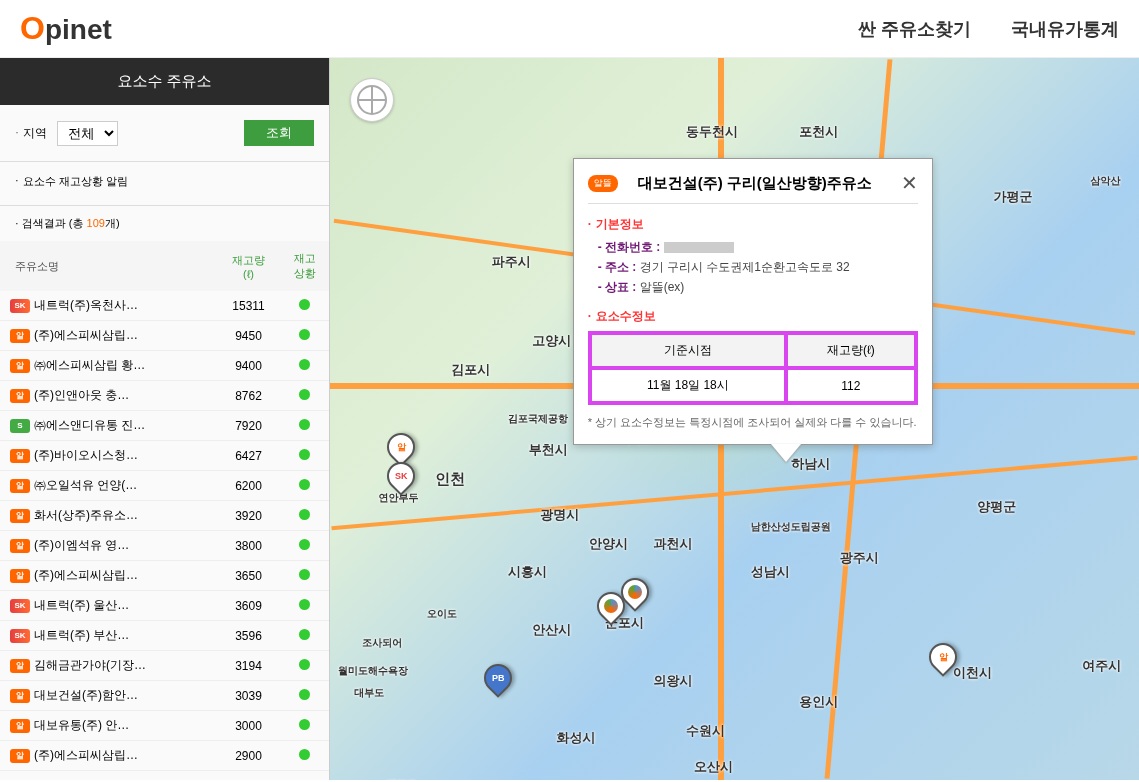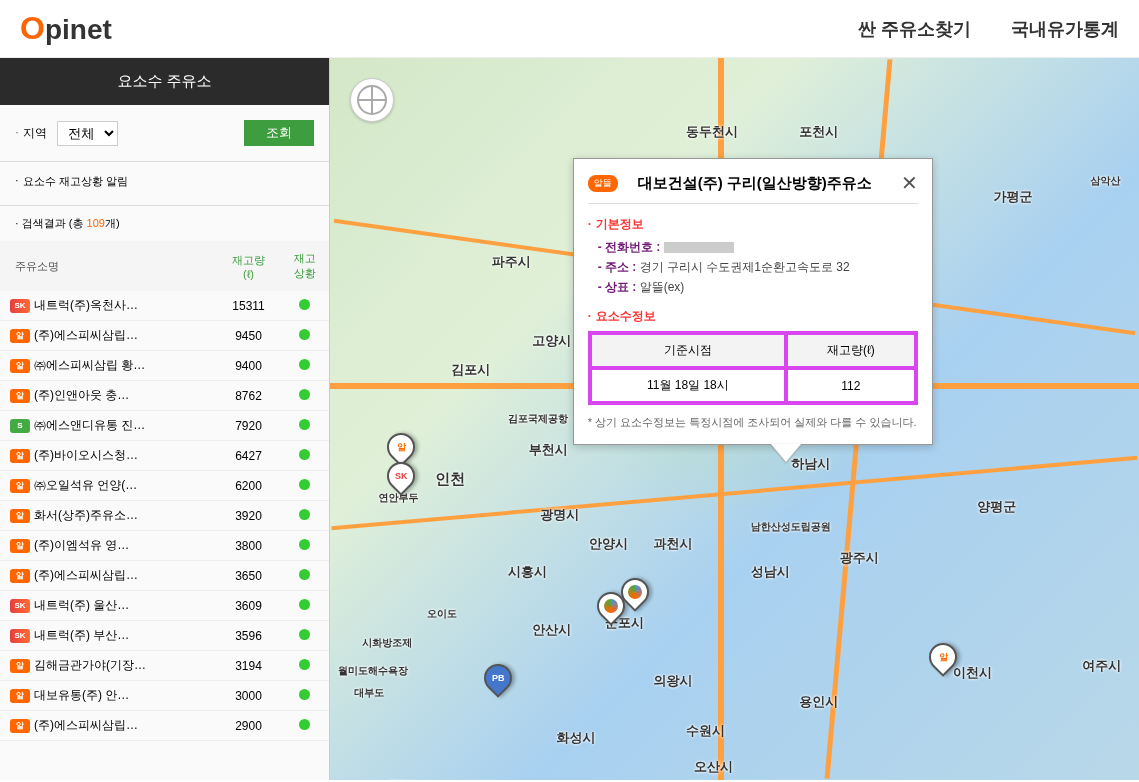--- a/index.html
+++ b/index.html
@@ -199,20 +199,25 @@
               <td><span class="status-dot status-green"></span></td>
             </tr>
             <tr class="station-row">
               <td class="name-cell"><span class="brand-icon brand-sk">SK</span><span>내트럭(주) 부산…</span></td>
               <td>3596</td>
               <td><span class="status-dot status-green"></span></td>
             </tr>
             <tr class="station-row">
               <td class="name-cell"><span class="brand-icon brand-alddeul">알</span><span>김해금관가야(기장…</span></td>
               <td>3194</td>
+              <td><span class="status-dot status-green"></span></td>
+            </tr>
+            <tr class="station-row">
+              <td class="name-cell"><span class="brand-icon brand-alddeul">알</span><span>대보건설(주)함안…</span></td>
+              <td>3039</td>
               <td><span class="status-dot status-green"></span></td>
             </tr>
             <tr class="station-row">
               <td class="name-cell"><span class="brand-icon brand-alddeul">알</span><span>대보유통(주) 안…</span></td>
               <td>3000</td>
               <td><span class="status-dot status-green"></span></td>
             </tr>
             <tr class="station-row">
               <td class="name-cell"><span class="brand-icon brand-alddeul">알</span><span>(주)에스피씨삼립…</span></td>
               <td>2900</td>
@@ -262,21 +267,21 @@
     <div class="map-label" style="top:18%;left:82%;">가평군</div>
     <div class="map-label" style="top:9%;left:58%;">포천시</div>
     <div class="map-label" style="top:9%;left:44%;">동두천시</div>
     <div class="map-label" style="top:27%;left:20%;">파주시</div>
     <div class="map-label" style="top:64%;left:52%;font-size:10px;">남한산성도립공원</div>
     <div class="map-label" style="top:49%;left:22%;font-size:10px;">김포국제공항</div>
     <div class="map-label" style="top:52%;left:36%;font-size:10px;">여의도</div>
     <div class="map-label" style="top:60%;left:6%;font-size:10px;">연안부두</div>
     <div class="map-label" style="top:76%;left:12%;font-size:10px;">오이도</div>
     <div class="map-label" style="top:87%;left:3%;font-size:10px;">대부도</div>
-    <div class="map-label" style="top:80%;left:4%;font-size:10px;">시화방조제</div>
+    <div class="map-label" style="top:80%;left:4%;font-size:10px;">조사되어</div>
     <div class="map-label" style="top:84%;left:1%;font-size:10px;">월미도해수욕장</div>
     <div class="map-label" style="top:96%;left:7%;font-size:10px;margin-top:27px;">제부도</div>
     <div class="map-label" style="top:16%;left:94%;font-size:10px;">삼악산</div>
 
     <div class="map-marker marker-alddeul" style="top:52%;left:7%;">
       <div class="marker-pin">
           <div class="marker-pin-body">
             <span class="marker-pin-inner">알</span>
           </div>
         </div>

